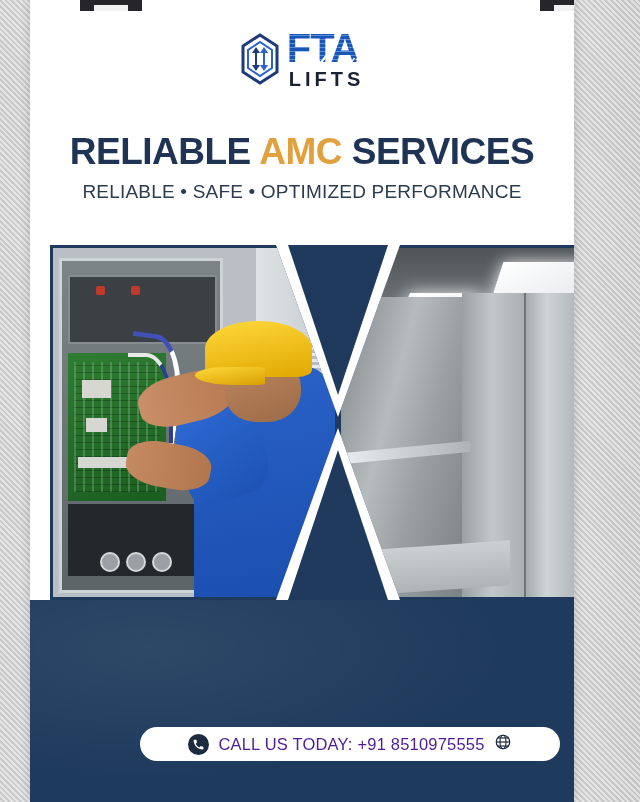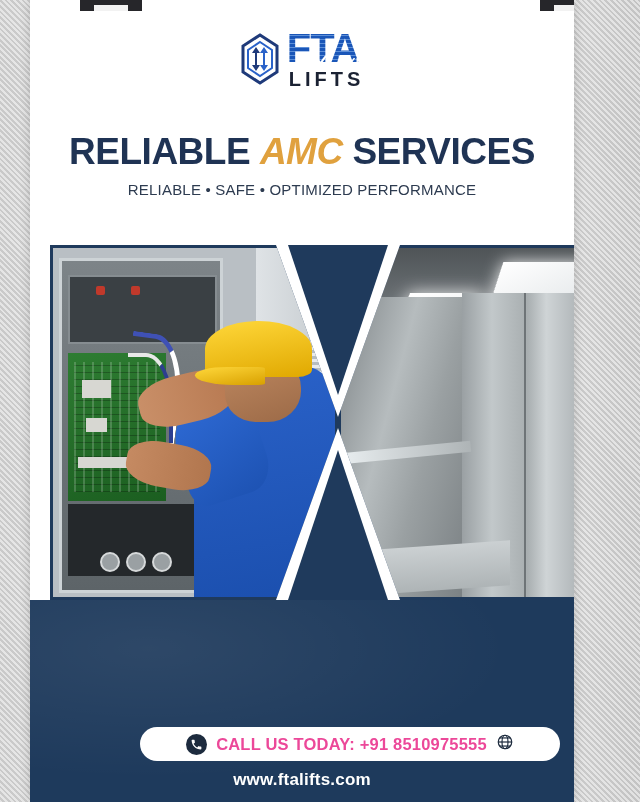--- a/index.html
+++ b/index.html
@@ -41,24 +41,24 @@
   .logo-lifts{
     font-size:20px;font-weight:bold;letter-spacing:4px;color:#1b2233;
     margin-top:1px;margin-left:2px;
   }
 
   
   .headline{
     position:absolute;top:131px;left:0;right:0;text-align:center;
     font-size:37px;font-weight:bold;letter-spacing:-.5px;color:#1f3354;
   }
-  .headline .amc{color:#e0a13e;font-style:italic;}
+  .headline .amc{color:#e0a13e;}
   .subhead{
     position:absolute;top:181px;left:0;right:0;text-align:center;
-    font-size:15px;letter-spacing:.2px;color:#2d3b50;
+    font-size:19px;letter-spacing:.2px;color:#2d3b50;
   }
 
   
   .band{
     position:absolute;left:20px;top:245px;width:576px;height:355px;
     display:flex;overflow:hidden;
   }
   .photo{position:relative;width:50%;height:100%;overflow:hidden;border:3px solid #1f3a5c;box-sizing:border-box;}
 
   
@@ -135,21 +135,21 @@
   .bullets{position:absolute;left:0;right:0;top:20px;display:flex;}
   .bul-left{width:50%;display:flex;align-items:flex-end;justify-content:center;padding-top:22px;box-sizing:border-box;}
   .bul-right{width:50%;padding-left:14px;box-sizing:border-box;}
   .bullet{display:flex;align-items:baseline;gap:8px;color:#ffffff;font-size:15.5px;margin-bottom:12px;white-space:nowrap;}
   .bullet .tick{font-size:16px;font-weight:bold;}
 
   .cta{
     position:absolute;left:110px;top:727px;width:420px;height:34px;
     background:#ffffff;border-radius:18px;display:flex;align-items:center;justify-content:center;gap:9px;
   }
-  .cta-text{font-size:16.5px;font-weight:bold;color:#ec4899;letter-spacing:.2px;}
+  .cta-text{font-size:16.5px;font-weight:normal;color:#4c1d95;letter-spacing:.2px;}
   .phone-ic{width:21px;height:21px;border-radius:50%;background:#1d2b3e;display:flex;align-items:center;justify-content:center;}
   .website{
     position:absolute;left:0;right:0;top:770px;text-align:center;
     color:#ffffff;font-size:17px;font-weight:bold;letter-spacing:.2px;
   }
 </style>
 </head>
 <body>
 
 <div class="page-bg"></div>
@@ -274,15 +274,14 @@
       <svg width="18" height="18" viewBox="0 0 24 24" fill="none" stroke="#1d2b3e" stroke-width="1.6">
         <circle cx="12" cy="12" r="9"></circle>
         <ellipse cx="12" cy="12" rx="4" ry="9"></ellipse>
         <line x1="3" y1="12" x2="21" y2="12"></line>
         <line x1="4.8" y1="6.6" x2="19.2" y2="6.6"></line>
         <line x1="4.8" y1="17.4" x2="19.2" y2="17.4"></line>
       </svg>
     </span>
   </div>
 
-  <div class="website">www.ftalifts.com</div>
 
 </div>
 
 </body></html>

